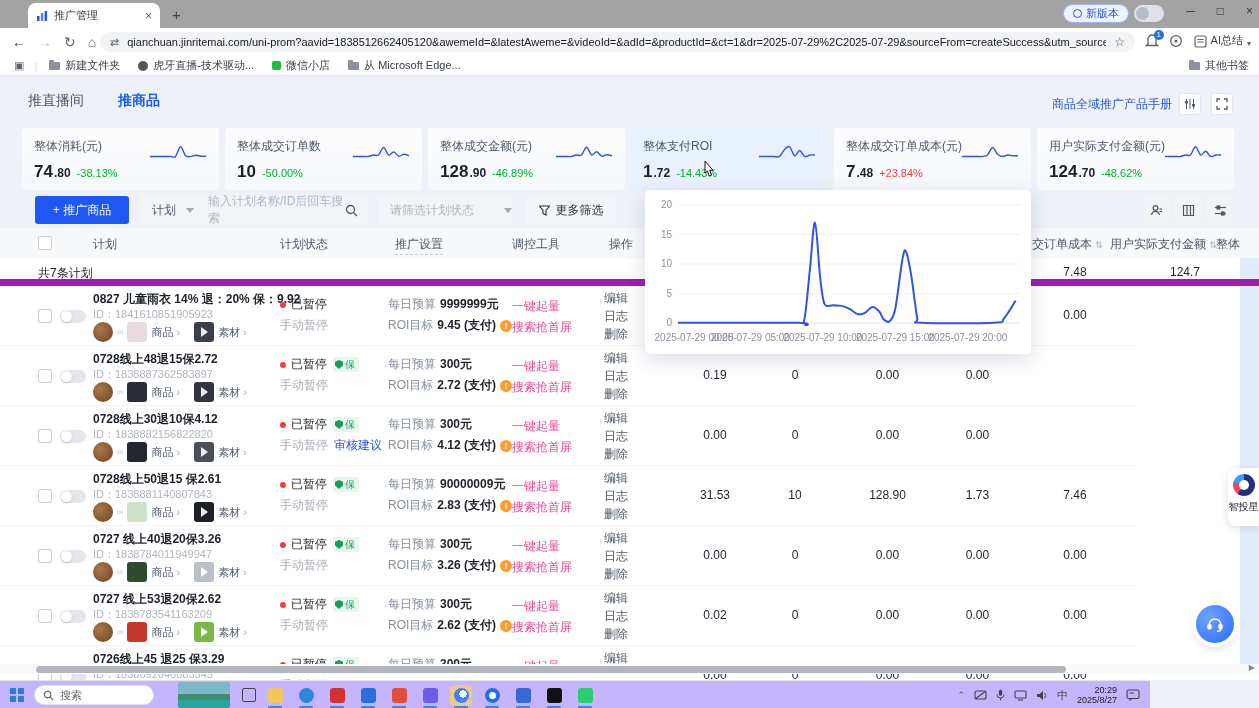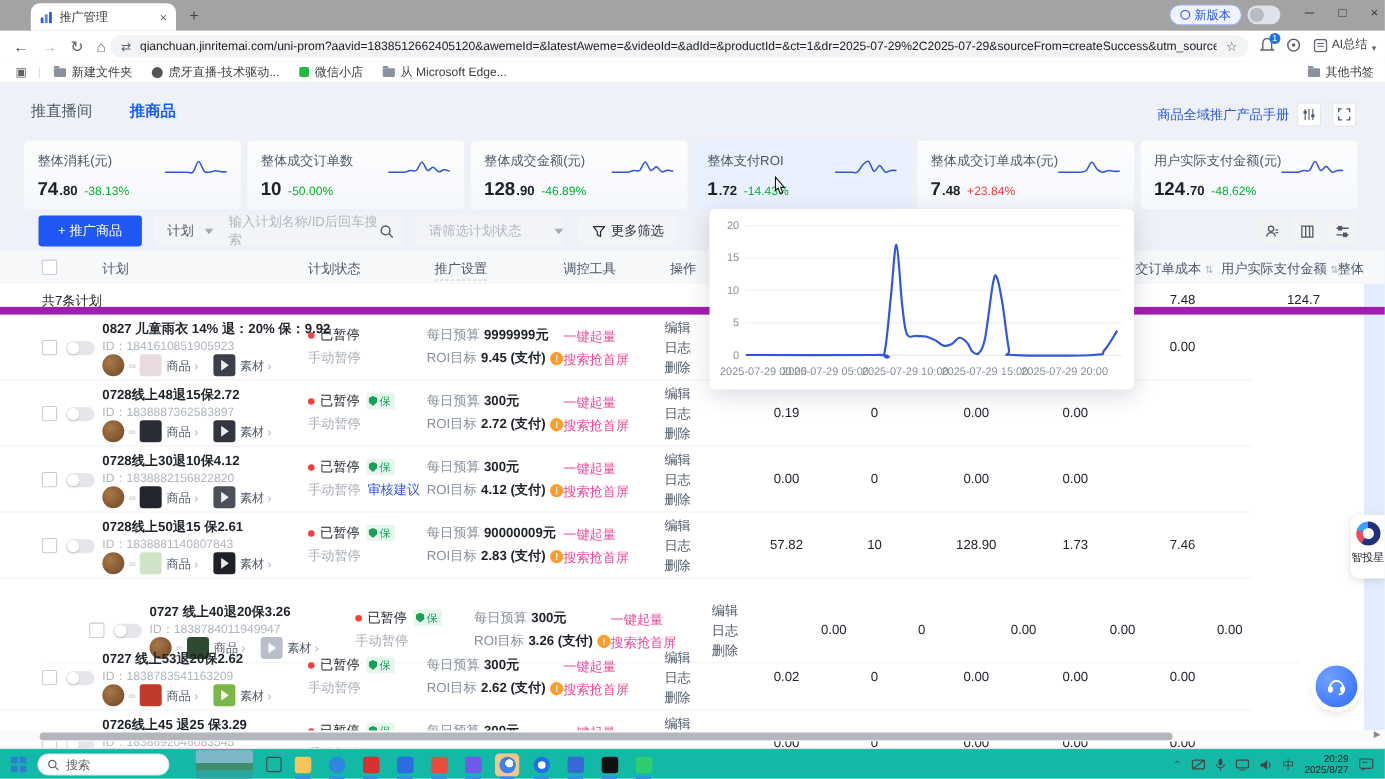--- a/index.html
+++ b/index.html
@@ -96,21 +96,21 @@
   .axis-t { font-size:10px; fill:#8a909b; }
 
   
   #zhitou { position:absolute; left:1228px; top:392px; width:31px; height:58px; background:#fff; border-radius:8px 0 0 8px; box-shadow:0 2px 8px rgba(0,0,0,.12); text-align:center; padding-top:6px; }
   .zt-ic { width:22px; height:22px; border-radius:50%; margin:0 auto; background:conic-gradient(#23317c 0 60%, #e84a5f 60% 80%, #3aa0ff 80% 100%); position:relative; }
   .zt-ic:after { content:""; position:absolute; left:6px; top:6px; width:10px; height:10px; background:#fff; border-radius:50%; }
   .zt-label { font-size:10px; color:#1d2129; margin-top:4px; }
   #helpbtn { position:absolute; left:1196px; top:529px; width:38px; height:38px; border-radius:50%; background:radial-gradient(circle at 32% 30%, #6fa1ff, #2e6bff); box-shadow:0 0 0 4px #fff, 0 4px 10px rgba(0,0,0,.18); display:flex; align-items:center; justify-content:center; }
 
   
-  #taskbar { position:absolute; left:0; top:680px; width:1259px; height:28px; background:#14b8a6; border-top:1px solid #e2e4e8; }
+  #taskbar { position:absolute; left:0; top:680px; width:1150px; height:28px; background:#c4b5fd; border-top:1px solid #e2e4e8; }
   .tb-start { position:absolute; left:10px; top:7px; width:14px; height:14px; display:grid; grid-template-columns:6px 6px; grid-gap:2px; }
   .tb-start div { background:#2d7dd2; width:6px; height:6px; }
   .tb-search { position:absolute; left:34px; top:4px; width:120px; height:20px; background:#fff; border:1px solid #e0e2e6; border-radius:10px; display:flex; align-items:center; padding:0 8px; gap:6px; color:#5f6368; font-size:11px; }
   .tb-weather { position:absolute; left:178px; top:1px; width:52px; height:26px; background:linear-gradient(180deg,#7fb7c9 0 45%, #3f8e6e 45% 70%, #2aa6a0 70%); border-radius:2px; }
   .tb-task { position:absolute; left:242px; top:7px; width:14px; height:14px; border:1.5px solid #444; border-radius:2px; }
   .app { position:absolute; top:4px; width:22px; height:21px; display:flex; align-items:center; justify-content:center; border-radius:4px; }
   .app .bar { position:absolute; bottom:-3px; left:4px; width:14px; height:3px; background:#3b82f6; border-radius:2px; }
   .tray { position:absolute; right:0; top:0; height:28px; display:flex; align-items:center; gap:9px; padding-right:10px; color:#444; }
   .tray-time { text-align:right; font-size:9px; line-height:10px; color:#222; }
   .ime { font-size:11px; }
@@ -491,28 +491,28 @@
           <div class="r-set2">ROI目标<span class="set-strong">2.83 (支付)</span><span class="warn-i">!</span></div>
           <div class="r-tools">
             <div>一键起量</div>
             <div>搜索抢首屏</div>
           </div>
           <div class="r-ops">
             <div>编辑</div>
             <div>日志</div>
             <div>删除</div>
           </div>
-          <span class="dcell" style="left: 680px; width: 70px;">57.82</span>
+          <span class="dcell" style="left: 680px; width: 70px;">31.53</span>
           <span class="dcell" style="left: 750px; width: 90px;">10</span>
           <span class="dcell" style="left: 840px; width: 95px;">128.90</span>
           <span class="dcell" style="left: 935px; width: 85px;">1.73</span>
           <span class="dcell" style="left: 1020px; width: 110px;">7.46</span>
           <span class="dcell" style="left: 1130px; width: 110px;">124.70</span>
         </div>
-        <div class="row" style="top: 315px; margin-left: 43px;">
+        <div class="row" style="top: 298px;">
           <div class="cb"></div>
           <div class="tgl"></div>
           <div class="r-title">0727 线上40退20保3.26</div>
           <div class="r-id">ID：1838784011949947</div>
           <div class="r-media">
             <span class="av"></span>
             <span style="color: rgb(194, 198, 204); font-size: 9px;">∞</span>
             <span class="thumb" style="background: rgb(47, 74, 47);"></span>
             <span>商品 <span class="gt">›</span></span>
             <span class="thumb play" style="background: rgb(185, 191, 200); margin-left: 10px;"></span>

